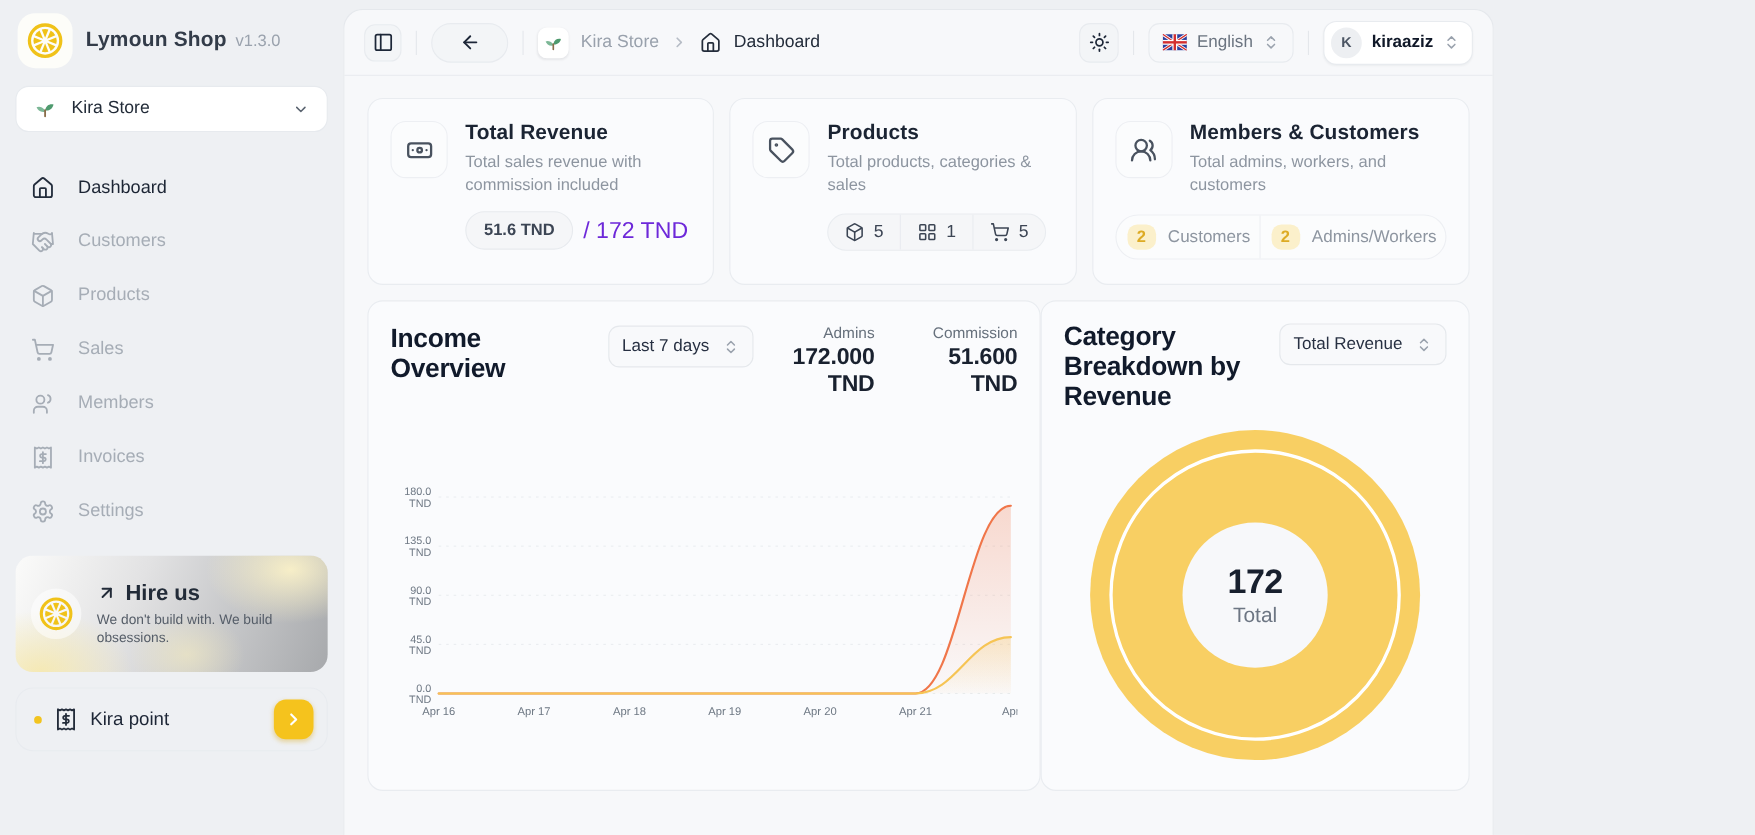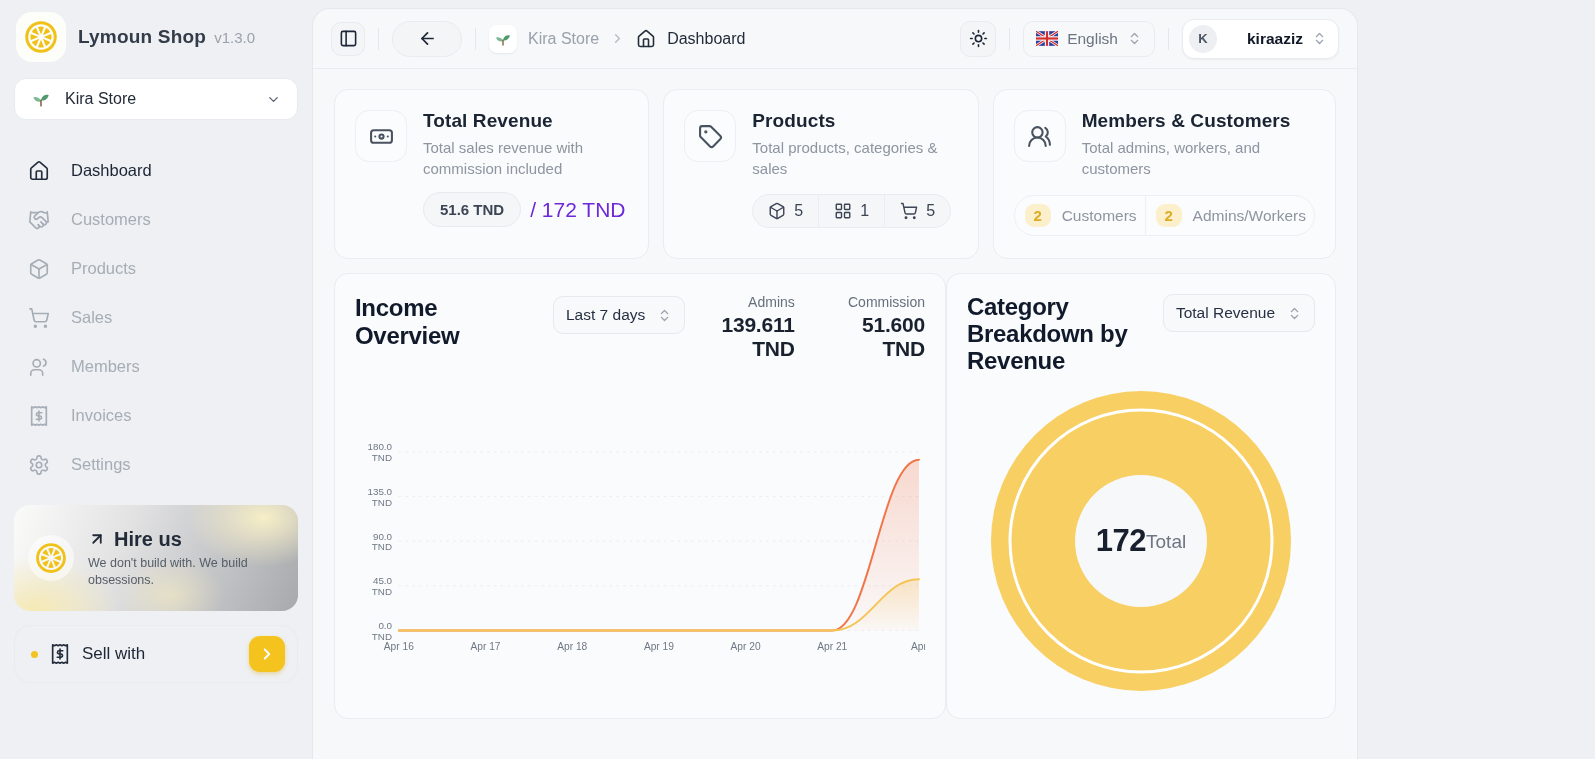--- a/index.html
+++ b/index.html
@@ -65,21 +65,21 @@
   .crumb-home { width:20px; height:20px; color:#232c3a; }
   .crumb-page { font-size:16px; color:#232c3a; font-weight:500; }
   .header-right { margin-left:auto; display:flex; align-items:center; }
   .lang-pill { height:36px; border:1px solid #e8ebef; border-radius:10px; display:flex; align-items:center; gap:9px; padding:0 12px; cursor:pointer; background:transparent; }
   .lang-label { font-size:15.5px; color:#6b7480; }
   .updown { width:15px; height:15px; color:#9aa2ad; }
   .user-pill { height:40px; background:#ffffff; border:1px solid #e8ebef; border-radius:12px; display:flex; align-items:center; gap:9px;
     padding:0 11px 0 6px; cursor:pointer; box-shadow:0 1px 2px rgba(20,30,40,.05); min-width:130px; }
   .user-avatar { width:28px; height:28px; border-radius:50%; background:#edeff2; color:#4b5563; font-size:13px; font-weight:600;
     display:flex; align-items:center; justify-content:center; }
-  .user-name { font-size:15.5px; font-weight:700; color:#101828; flex:1;margin-left:21px; }
+  .user-name { font-size:15.5px; font-weight:700; color:#101828; flex:1; }
 
   .content { padding:20px 21px 0; display:flex; flex-direction:column; gap:14px; overflow:hidden; }
   .cards-row { display:flex; gap:14px; }
   .stat-card { flex:1; background:#fafbfd; border:1px solid #e9ecf0; border-radius:14px; padding:20px 20px 22px; min-height:160px; }
   .card-top { display:flex; gap:16px; align-items:flex-start; }
   .icon-tile { width:52px; height:52px; border:1px solid #edeff3; border-radius:14px; background:#fbfcfd;
     display:flex; align-items:center; justify-content:center; color:#49525f; flex:none; }
   .icon-tile svg { width:25px; height:25px; }
   .card-title { font-size:19px; font-weight:600; color:#1b2433; letter-spacing:.1px; }
   .card-sub { margin-top:5px; font-size:15px; line-height:1.4; color:#8d95a0; }
@@ -108,21 +108,21 @@
   .income-stats { margin-left:auto; display:flex; gap:30px; }
   .istat { text-align:right; }
   .istat-label { font-size:14px; color:#66707c; }
   .istat-value { margin-top:3px; font-size:21px; font-weight:600; color:#19212f; letter-spacing:-.2px; }
   .chart-wrap { margin-top:30px; }
   .chart-wrap svg text { font-family:"Liberation Sans", sans-serif; }
 
   .cat-head { display:flex; align-items:flex-start; }
   .cat-title { flex:1; font-size:24px; font-weight:800; line-height:1.12; color:#111a2b; letter-spacing:-.3px; }
   .donut-wrap { margin-top:14px; position:relative; width:304px; height:304px; margin-left:auto; margin-right:auto; }
-  .donut-center { position:absolute; inset:0; display:flex; flex-direction:row; align-items:center; justify-content:center; pointer-events:none; }
+  .donut-center { position:absolute; inset:0; display:flex; flex-direction:column; align-items:center; justify-content:center; pointer-events:none; }
   .donut-value { font-size:31px; font-weight:800; color:#18202e; letter-spacing:-.5px; }
   .donut-label { margin-top:2px; font-size:19px; color:#6d7683; }
 </style>
 </head>
 <body>
 
 <div class="app">
 
   <aside class="sidebar">
     <div class="brand">
@@ -245,21 +245,21 @@
       </div>
     </div>
 
     <div class="sellpoint">
       <span class="sp-dot"></span>
       <svg class="sp-icon" viewBox="0 0 24 24" fill="none" stroke="currentColor" stroke-width="1.8" stroke-linecap="round" stroke-linejoin="round">
           <path d="M4 2v20l2-1 2 1 2-1 2 1 2-1 2 1 2-1 2 1V2l-2 1-2-1-2 1-2-1-2 1-2-1-2 1Z"></path>
           <path d="M15 8.5h-4a1.75 1.75 0 1 0 0 3.5h2a1.75 1.75 0 1 1 0 3.5H9"></path>
           <path d="M12 17.5v-11"></path>
         </svg>
-      <span class="sp-label">Sell with</span>
+      <span class="sp-label">Kira point</span>
       <button class="sp-btn">
         <svg width="18" height="18" viewBox="0 0 24 24" fill="none" stroke="currentColor" stroke-width="2.6" stroke-linecap="round" stroke-linejoin="round">
             <path d="m9 18 6-6-6-6"></path>
           </svg>
       </button>
     </div>
   </aside>
 
   <main class="main">
     <div class="main-header">
@@ -441,21 +441,21 @@
             <div class="select-pill">
               <span>Last 7 days</span>
               <svg class="updown" viewBox="0 0 24 24" fill="none" stroke="currentColor" stroke-width="2.2" stroke-linecap="round" stroke-linejoin="round">
                   <path d="m7 15 5 5 5-5"></path>
                   <path d="m7 9 5-5 5 5"></path>
                 </svg>
             </div>
             <div class="income-stats">
               <div class="istat">
                 <div class="istat-label">Admins</div>
-                <div class="istat-value">139.611 TND</div>
+                <div class="istat-value">172.000 TND</div>
               </div>
               <div class="istat">
                 <div class="istat-label">Commission</div>
                 <div class="istat-value">51.600 TND</div>
               </div>
             </div>
           </div>
           <div class="chart-wrap">
             <svg id="income-chart-svg" width="100%" height="302" viewBox="0 0 754 302">
                 <defs>

